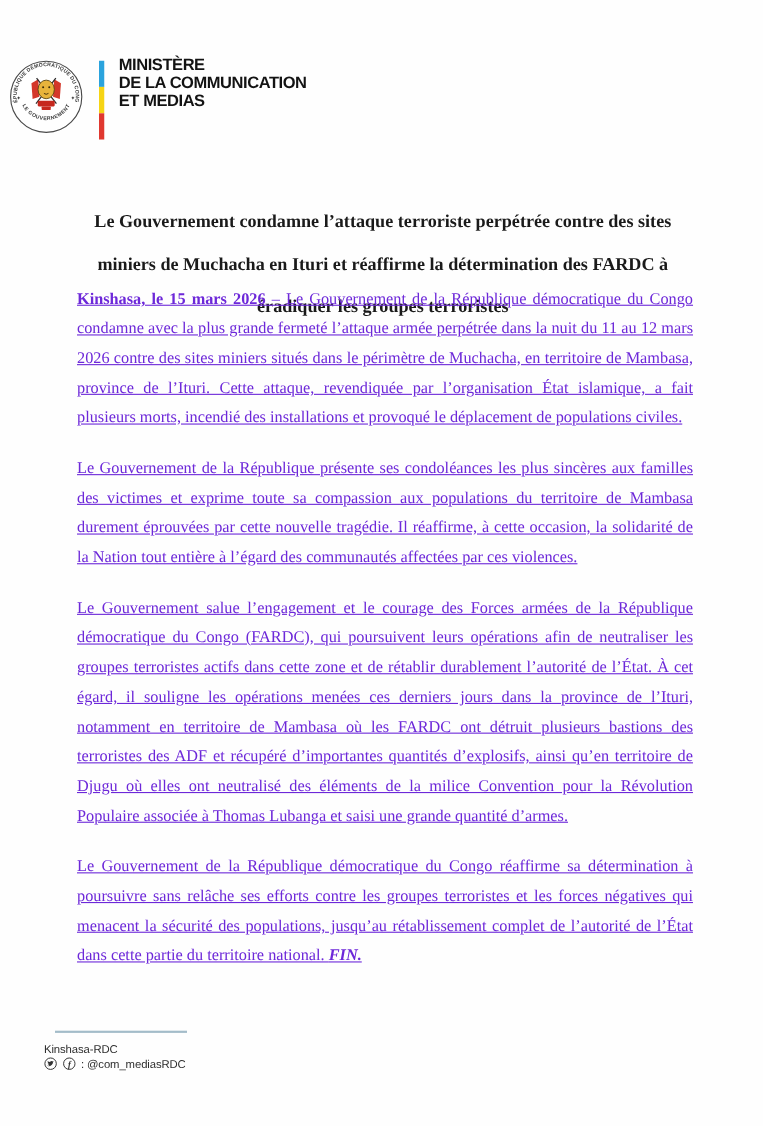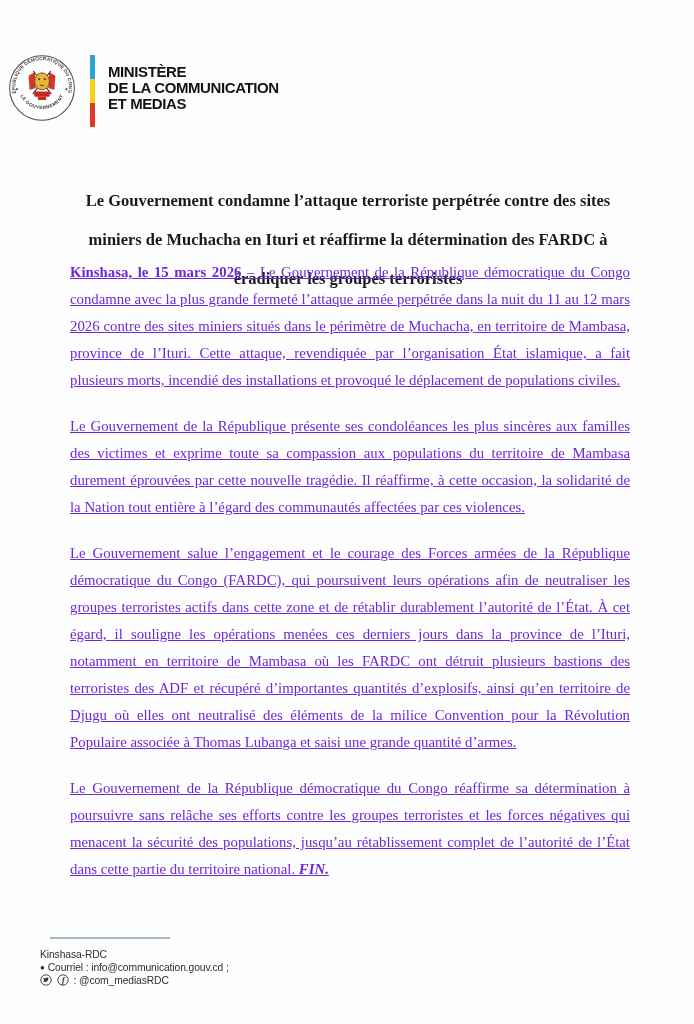--- a/index.html
+++ b/index.html
@@ -17,21 +17,21 @@
   }
 
   
   .letterhead {
     position: absolute; top: 48px; left: 8px;
     display: flex; align-items: flex-start;
   }
   .seal { width: 68px; height: 68px; margin-top: 6px; }
   .flagbar { margin-left: 14px; margin-top: 7px; }
   .ministry {
-    margin-left: 13px; margin-top: 16px;
+    margin-left: 13px; margin-top: 4px;
     font-family: "Liberation Sans", sans-serif;
     font-weight: bold;
     font-size: 15px;
     line-height: 16px;
     letter-spacing: -0.4px;
     color: #131313;
   }
 
   
   .doc-title {
@@ -141,21 +141,20 @@
     <p><span class="lead-bold">Kinshasa, le 15 mars 2026</span><span> – Le Gouvernement de la République démocratique du Congo condamne avec la plus grande fermeté l’attaque armée perpétrée dans la nuit du 11 au 12 mars 2026 contre des sites miniers situés dans le périmètre de Muchacha, en territoire de Mambasa, province de l’Ituri. Cette attaque, revendiquée par l’organisation État islamique, a fait plusieurs morts, incendié des installations et provoqué le déplacement de populations civiles.</span></p>
     <p>Le Gouvernement de la République présente ses condoléances les plus sincères aux familles des victimes et exprime toute sa compassion aux populations du territoire de Mambasa durement éprouvées par cette nouvelle tragédie.  Il réaffirme, à cette occasion, la solidarité de la Nation tout entière à l’égard des communautés affectées par ces violences.</p>
     <p>Le Gouvernement salue l’engagement et le courage des Forces armées de la République démocratique du Congo (FARDC), qui poursuivent leurs opérations afin de neutraliser les groupes terroristes actifs dans cette zone et de rétablir durablement l’autorité de l’État. À cet égard, il souligne les opérations menées ces derniers jours dans la province de l’Ituri, notamment en territoire de Mambasa où les FARDC ont détruit plusieurs bastions des terroristes des ADF et récupéré d’importantes quantités d’explosifs, ainsi qu’en territoire de Djugu où elles ont neutralisé des éléments de la milice Convention pour la Révolution Populaire associée à Thomas Lubanga et saisi une grande quantité d’armes.</p>
     <p><span>Le Gouvernement de la République démocratique du Congo réaffirme sa détermination à poursuivre sans relâche ses efforts contre les groupes terroristes et les forces négatives qui menacent la sécurité des populations, jusqu’au rétablissement complet de l’autorité de l’État dans cette partie du territoire national. </span><span class="end-mark">FIN.</span></p>
   </div>
 
   <div class="sig-divider"></div>
 
   <div class="doc-footer">
     <div class="row">Kinshasa-RDC</div>
-    <div class="row"><span class="bullet">●</span><span>Courriel : info@communication.gouv.cd ;</span></div>
     <div class="row">
       <svg class="social-icon" width="12" height="12" viewBox="0 0 12 12">
         <circle cx="6" cy="6" r="5.2" fill="none" stroke="#333" stroke-width="0.9"></circle>
         <path d="M3.1,8.2 C5.7,8.7 8.2,7.1 8.2,4.7 L9,3.9 L8.1,4.05 C7.8,3.4 7,3.3 6.5,3.75 C6,3.5 5.5,3.9 5.5,4.5 C4.6,4.5 3.9,4.1 3.4,3.6 C3.1,4.6 3.6,5.4 4.3,5.9 C4,6 3.7,5.95 3.4,5.85 C3.5,6.6 4.2,7.1 4.9,7.3 C4.4,7.7 3.7,7.85 3.1,7.75 Z" fill="#333"></path>
       </svg>
       <svg class="social-icon" width="12" height="12" viewBox="0 0 12 12">
         <circle cx="6" cy="6" r="5.2" fill="none" stroke="#333" stroke-width="0.9"></circle>
         <text x="6.2" y="9" font-size="8" text-anchor="middle" fill="#333" font-family="Liberation Serif, serif" font-style="italic" font-weight="bold">f</text>
       </svg>
       <span>:</span>

